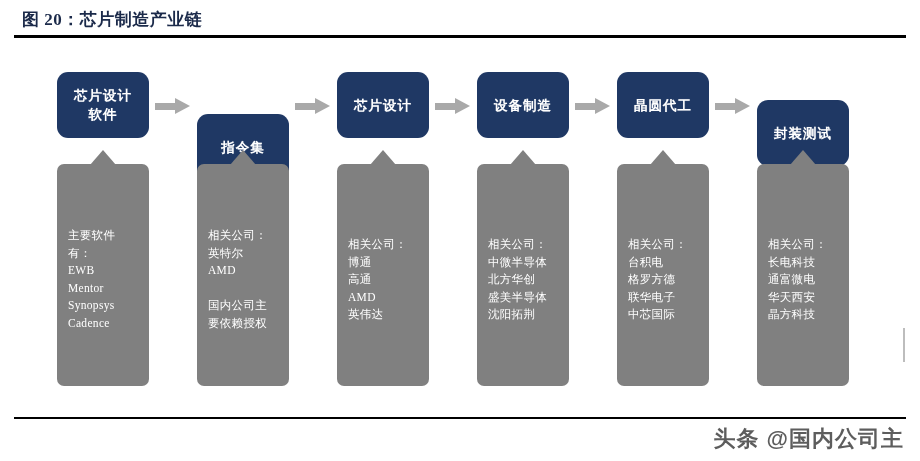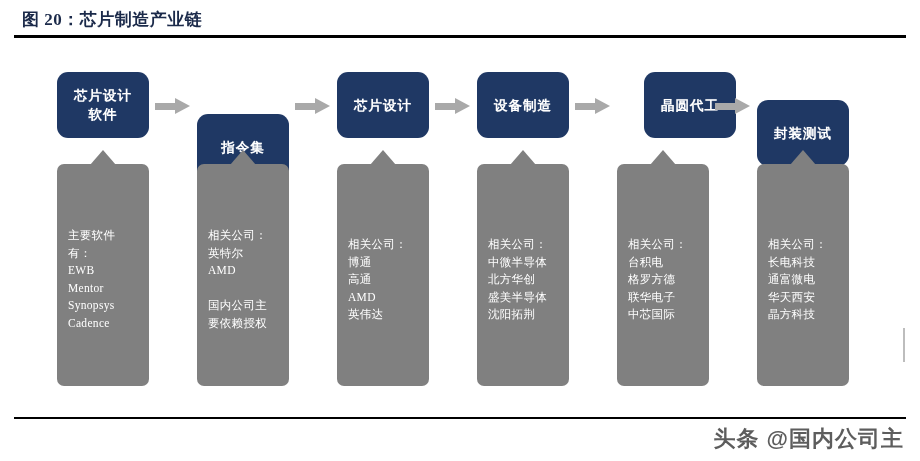--- a/index.html
+++ b/index.html
@@ -211,21 +211,21 @@
     </div>
 
     <div class="stage-box" style="left:477px;">
       <span class="stage-label">设备制造</span>
     </div>
     <div class="arrow" style="left:575px;">
       <span class="shaft"></span>
         <span class="head"></span>
     </div>
 
-    <div class="stage-box" style="left:617px;margin-left:27px;">
+    <div class="stage-box" style="left:617px;">
       <span class="stage-label">晶圆代工</span>
     </div>
     <div class="arrow" style="left:715px;">
       <span class="shaft"></span>
         <span class="head"></span>
     </div>
 
     <div class="stage-box" style="left:757px;margin-top:28px;">
       <span class="stage-label">封装测试</span>
     </div>

